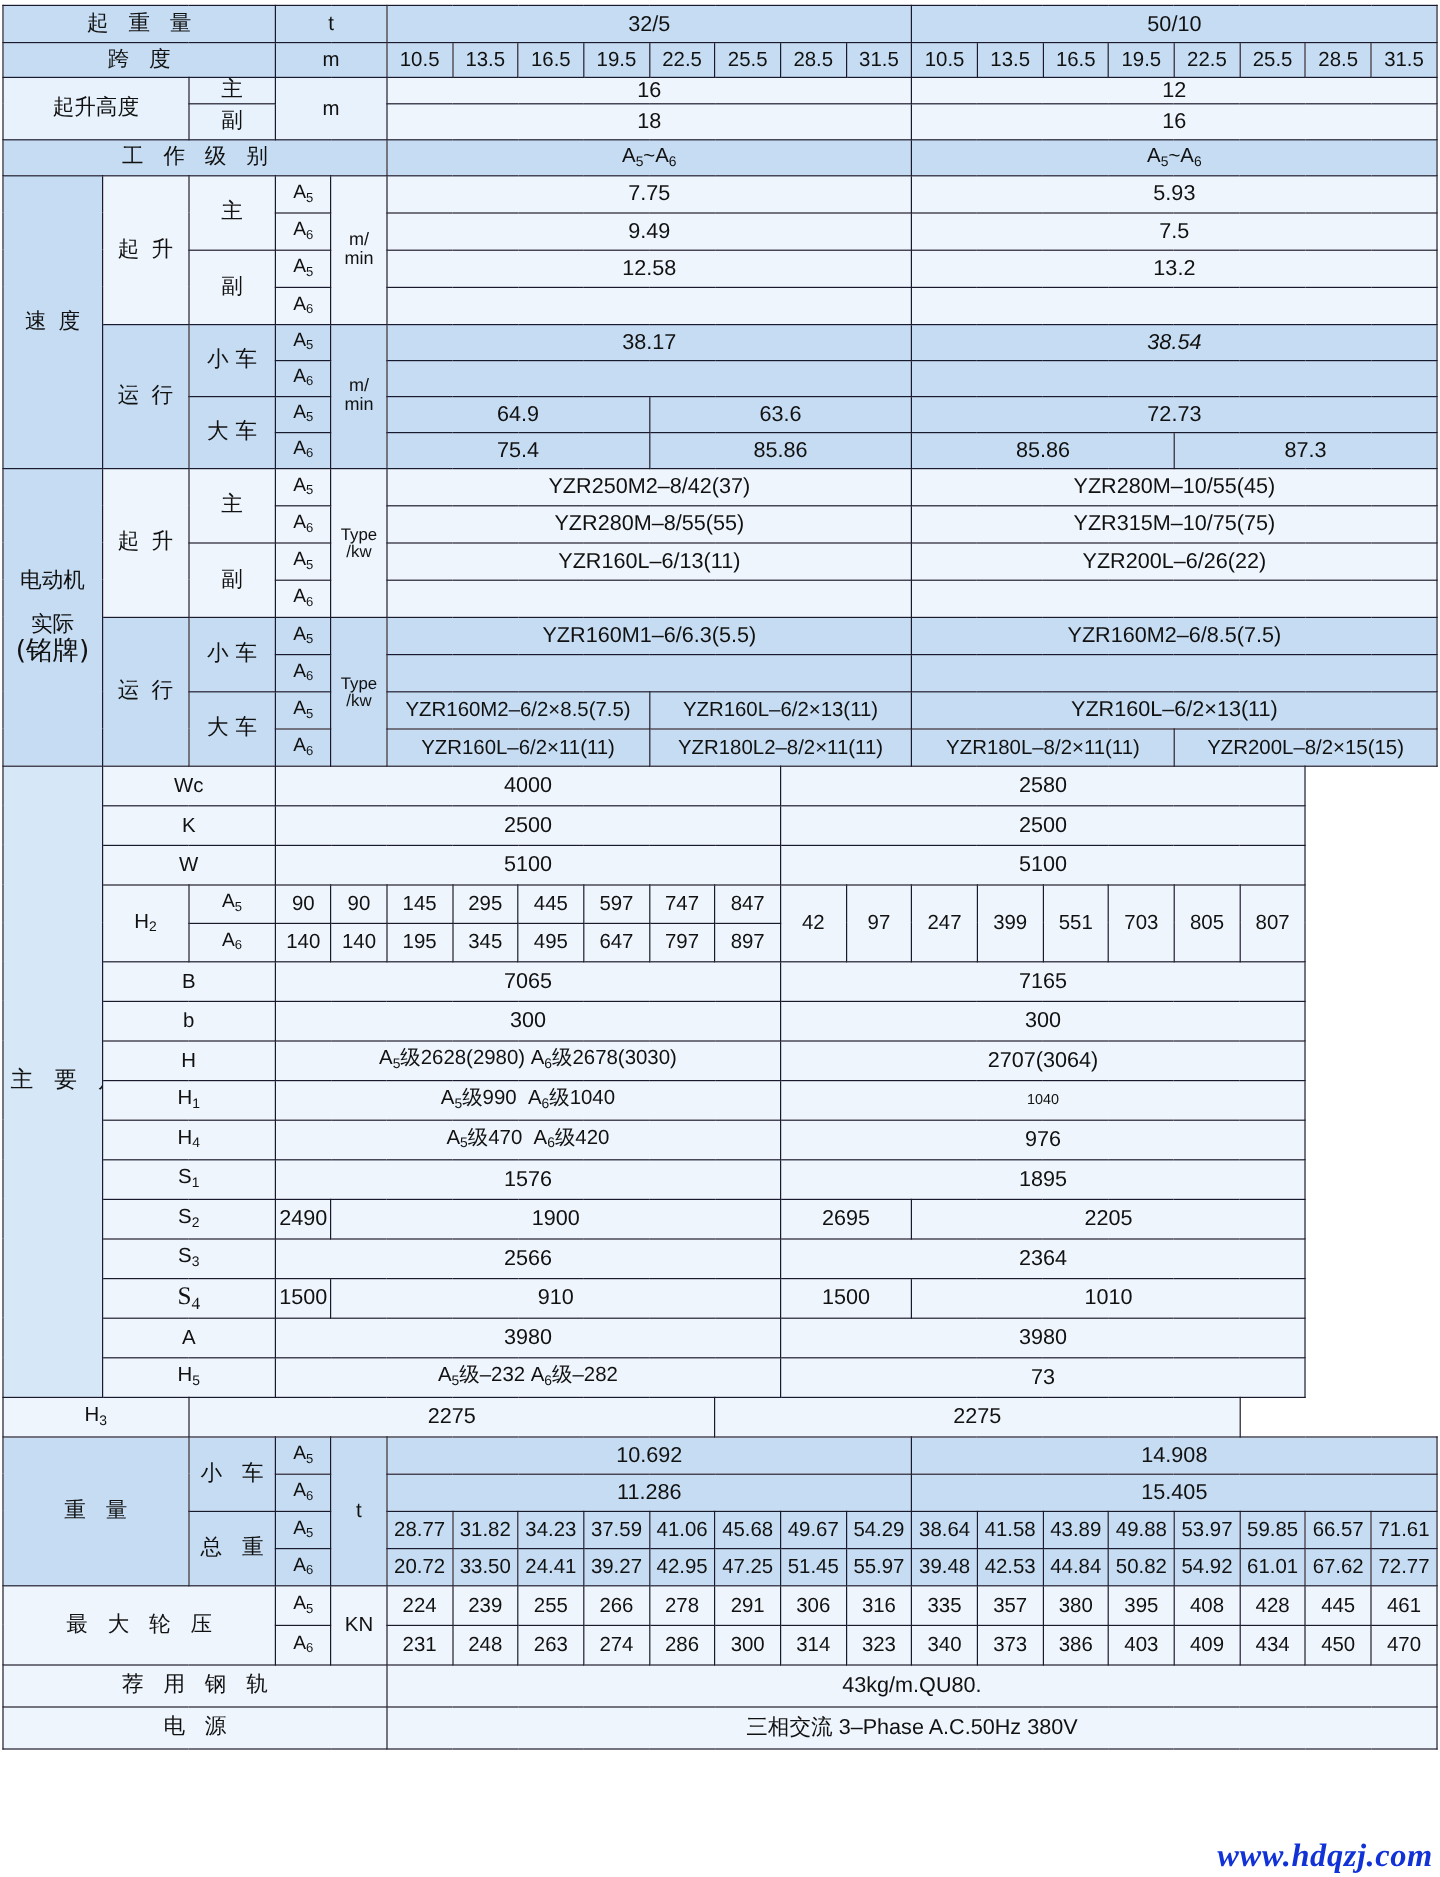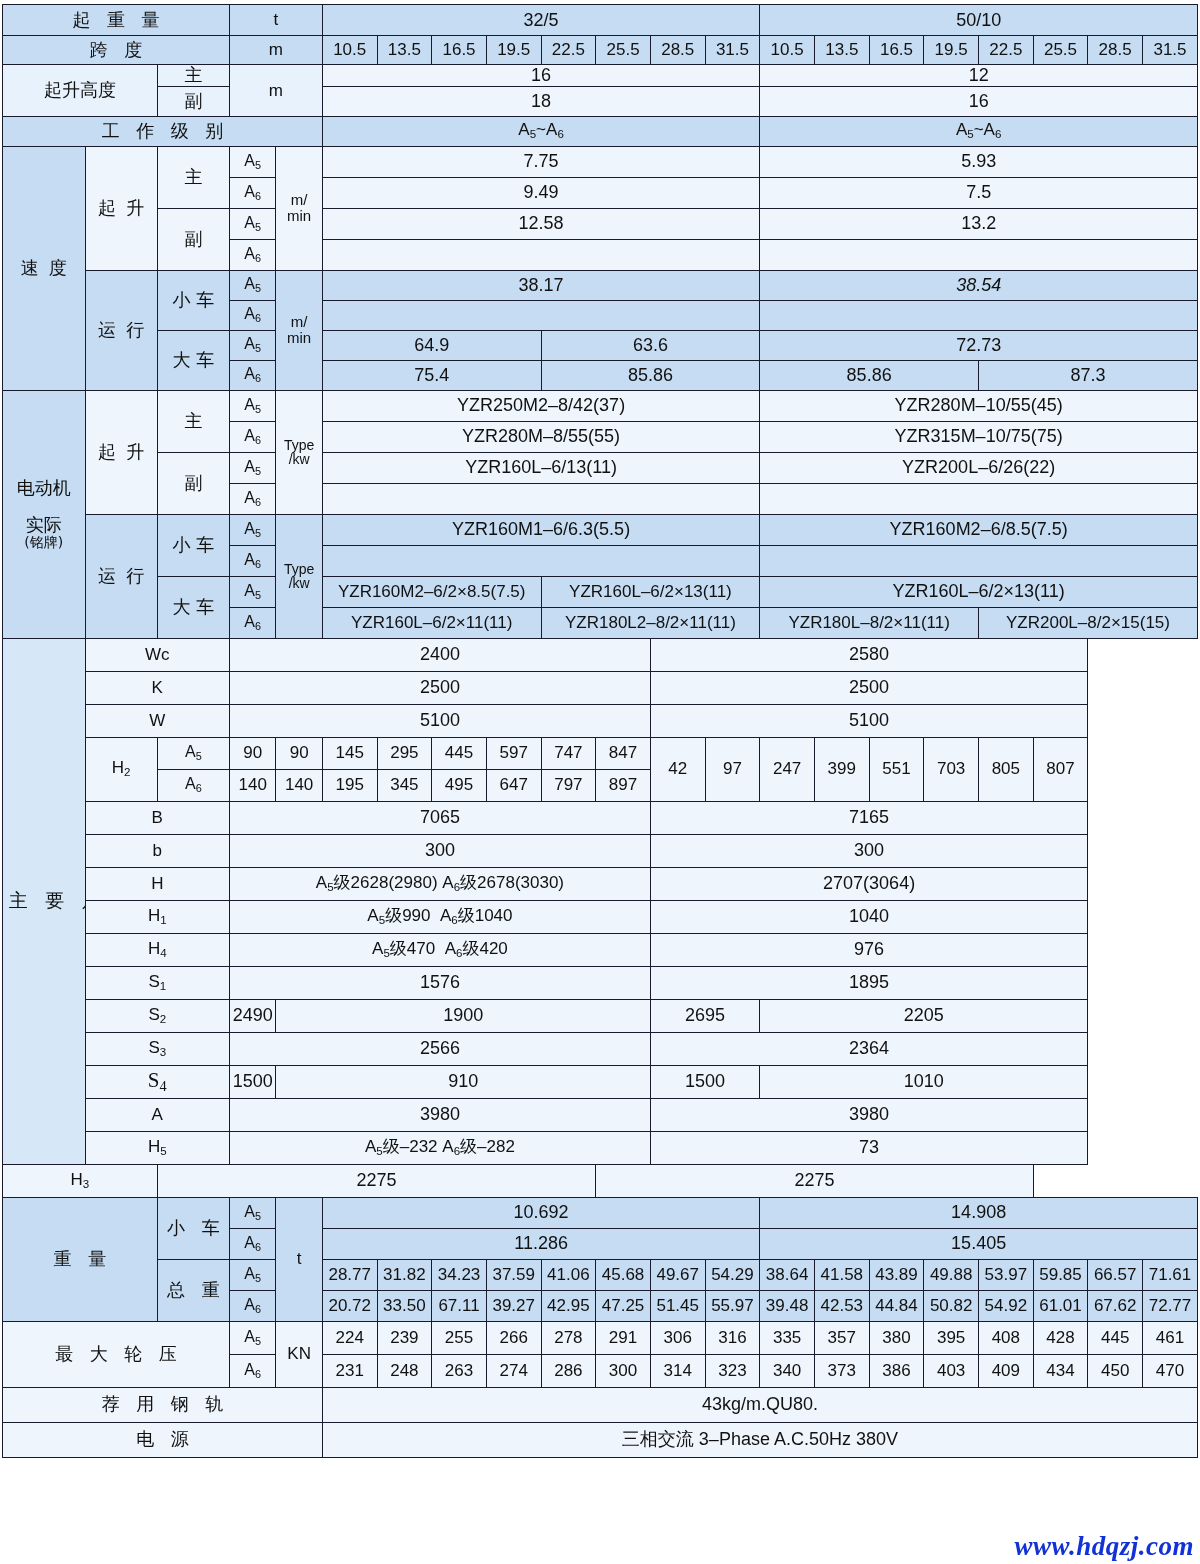--- a/index.html
+++ b/index.html
@@ -181,21 +181,21 @@
   <td class="t-dark" colspan="4" style="font-size:18px;">75.4</td>
   <td class="t-dark" colspan="4" style="font-size:18px;">85.86</td>
   <td class="t-dark" colspan="4" style="font-size:18px;">85.86</td>
   <td class="t-dark" colspan="4" style="font-size:18px;">87.3</td>
 </tr>
 
 <tr>
   <td class="t-dark cjk-none" rowspan="8" style="font-size:18px;">
     <span class="stack" style="font-size:18px;padding-bottom:18px;">电动机</span>
     <span class="stack" style="font-size:18px;">实际</span>
-    <span class="stack" style="font-size:14px;">(铭牌)</span>
+    <span class="stack" style="font-size:22px;">(铭牌)</span>
   </td>
   <td class="t-pale cjk-tight" rowspan="4" style="font-size:18px;">起  升</td>
   <td class="t-pale cjk-none" rowspan="2" style="font-size:18px;">主</td>
   <td class="t-pale" style="height:30px;font-size:16px;">A<sub>5</sub></td>
   <td class="t-pale" rowspan="4">
             <span class="stack" style="font-size:14px;">Type</span>
             <span class="stack" style="font-size:14px;">/kw</span>
           </td>
   <td class="t-pale" colspan="8" style="font-size:18px;">YZR250M2–8/42(37)</td>
   <td class="t-pale" colspan="8" style="font-size:18px;">YZR280M–10/55(45)</td>
@@ -244,21 +244,21 @@
   <td class="t-dark" style="height:30px;font-size:16px;">A<sub>6</sub></td>
   <td class="t-dark small" colspan="4">YZR160L–6/2×11(11)</td>
   <td class="t-dark small" colspan="4">YZR180L2–8/2×11(11)</td>
   <td class="t-dark small" colspan="4">YZR180L–8/2×11(11)</td>
   <td class="t-dark small" colspan="4">YZR200L–8/2×15(15)</td>
 </tr>
 
 <tr>
   <td class="t-mid cjk" rowspan="16" style="font-size:19px;">主 要 尺 寸 （ m m ）</td>
   <td class="t-pale" colspan="2" style="height:32px;font-size:17px;">Wc</td>
-  <td class="t-pale" colspan="8" style="font-size:18px;">2400</td>
+  <td class="t-pale" colspan="8" style="font-size:18px;">4000</td>
   <td class="t-pale" colspan="8" style="font-size:18px;">2580</td>
 </tr>
 <tr>
   <td class="t-pale" colspan="2" style="height:32px;font-size:17px;">K</td>
   <td class="t-pale" colspan="8" style="font-size:18px;">2500</td>
   <td class="t-pale" colspan="8" style="font-size:18px;">2500</td>
 </tr>
 <tr>
   <td class="t-pale" colspan="2" style="height:32px;font-size:17px;">W</td>
   <td class="t-pale" colspan="8" style="font-size:18px;">5100</td>
@@ -308,21 +308,21 @@
   <td class="t-pale" colspan="8" style="font-size:18px;">300</td>
 </tr>
 <tr>
   <td class="t-pale" colspan="2" style="height:32px;font-size:17px;">H</td>
   <td class="t-pale" colspan="8" style="font-size:17px;">A<sub>5</sub>级2628(2980) A<sub>6</sub>级2678(3030)</td>
   <td class="t-pale" colspan="8" style="font-size:18px;">2707(3064)</td>
 </tr>
 <tr>
   <td class="t-pale" colspan="2" style="height:32px;font-size:17px;">H<sub>1</sub></td>
   <td class="t-pale" colspan="8" style="font-size:17px;">A<sub>5</sub>级990&nbsp; A<sub>6</sub>级1040</td>
-  <td class="t-pale" colspan="8" style="font-size:18px;margin-left:48px;">1040</td>
+  <td class="t-pale" colspan="8" style="font-size:12px;margin-left:48px;">1040</td>
 </tr>
 <tr>
   <td class="t-pale" colspan="2" style="height:32px;font-size:17px;">H<sub>4</sub></td>
   <td class="t-pale" colspan="8" style="font-size:17px;">A<sub>5</sub>级470&nbsp; A<sub>6</sub>级420</td>
   <td class="t-pale" colspan="8" style="font-size:18px;">976</td>
 </tr>
 <tr>
   <td class="t-pale" colspan="2" style="height:32px;font-size:17px;">S<sub>1</sub></td>
   <td class="t-pale" colspan="8" style="font-size:18px;">1576</td>
   <td class="t-pale" colspan="8" style="font-size:18px;">1895</td>
@@ -392,21 +392,21 @@
   <td class="t-dark xs">49.88</td>
   <td class="t-dark xs">53.97</td>
   <td class="t-dark xs">59.85</td>
   <td class="t-dark xs">66.57</td>
   <td class="t-dark xs">71.61</td>
 </tr>
 <tr>
   <td class="t-dark" style="height:30px;font-size:16px;">A<sub>6</sub></td>
   <td class="t-dark xs">20.72</td>
   <td class="t-dark xs">33.50</td>
-  <td class="t-dark xs">67.11</td>
+  <td class="t-dark xs">24.41</td>
   <td class="t-dark xs">39.27</td>
   <td class="t-dark xs">42.95</td>
   <td class="t-dark xs">47.25</td>
   <td class="t-dark xs">51.45</td>
   <td class="t-dark xs">55.97</td>
   <td class="t-dark xs">39.48</td>
   <td class="t-dark xs">42.53</td>
   <td class="t-dark xs">44.84</td>
   <td class="t-dark xs">50.82</td>
   <td class="t-dark xs">54.92</td>

